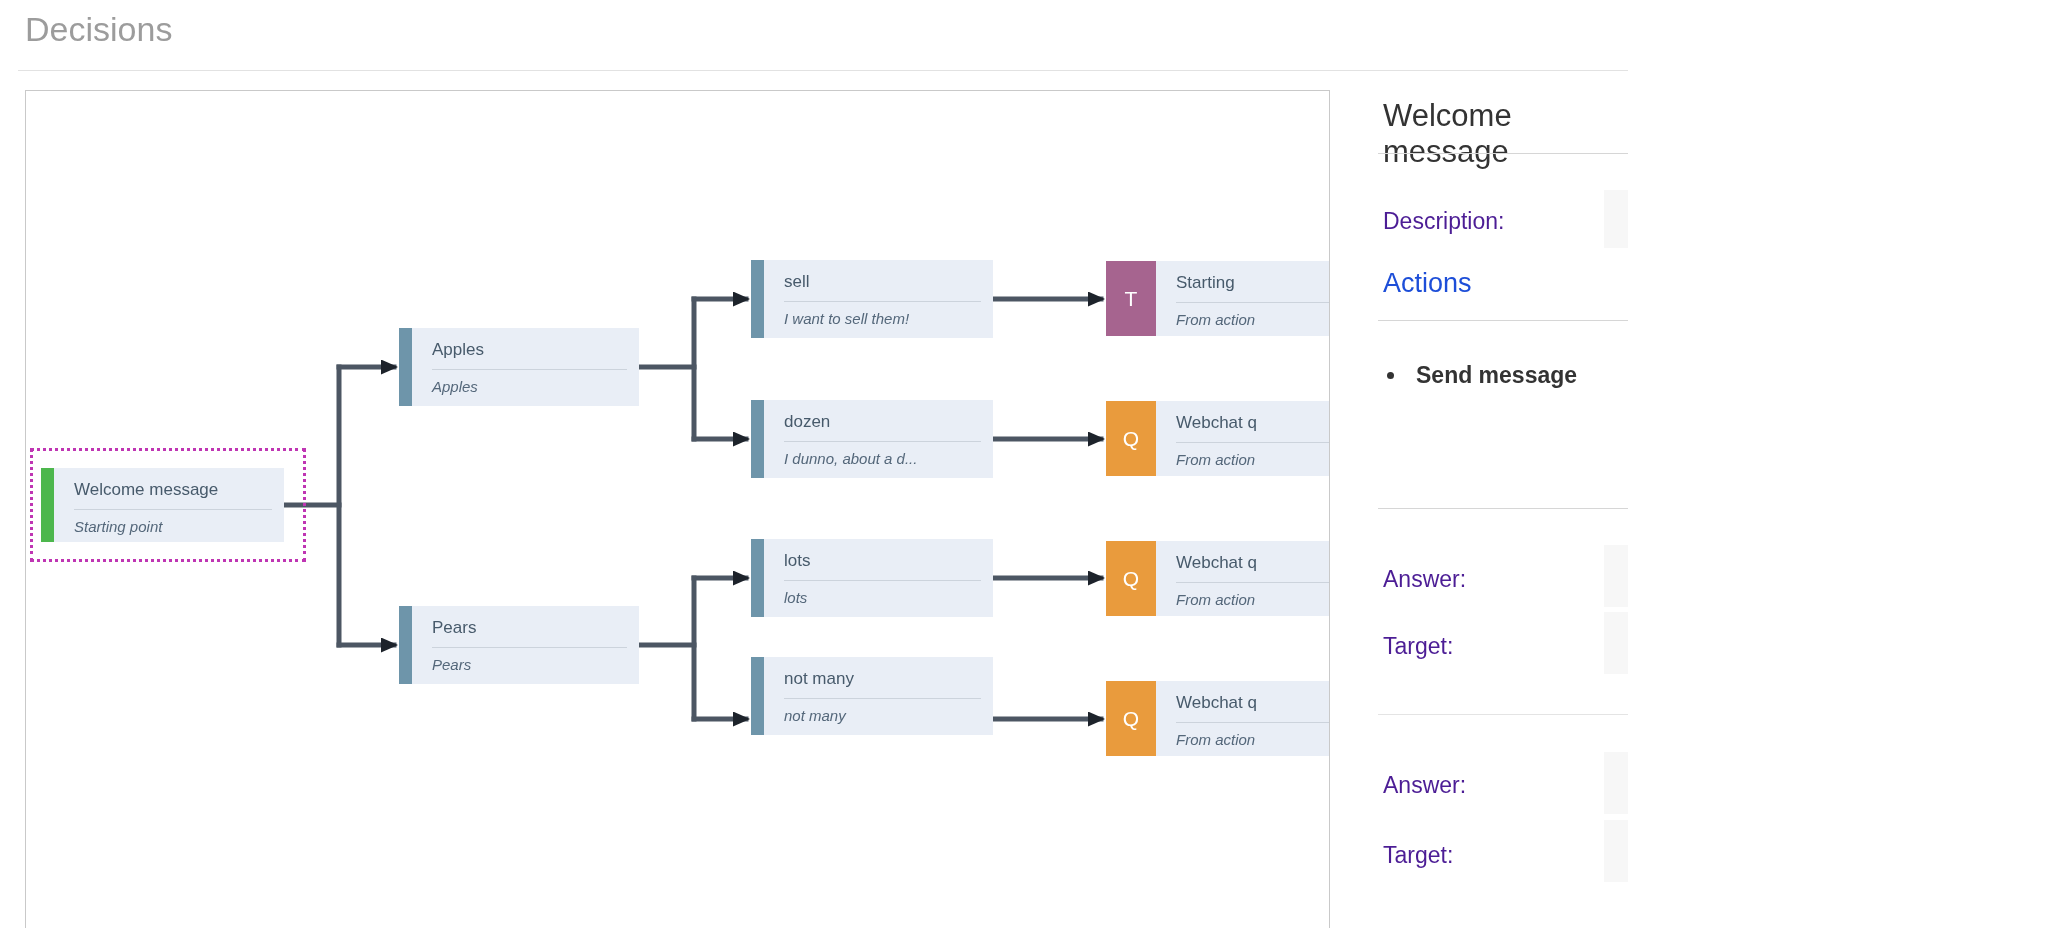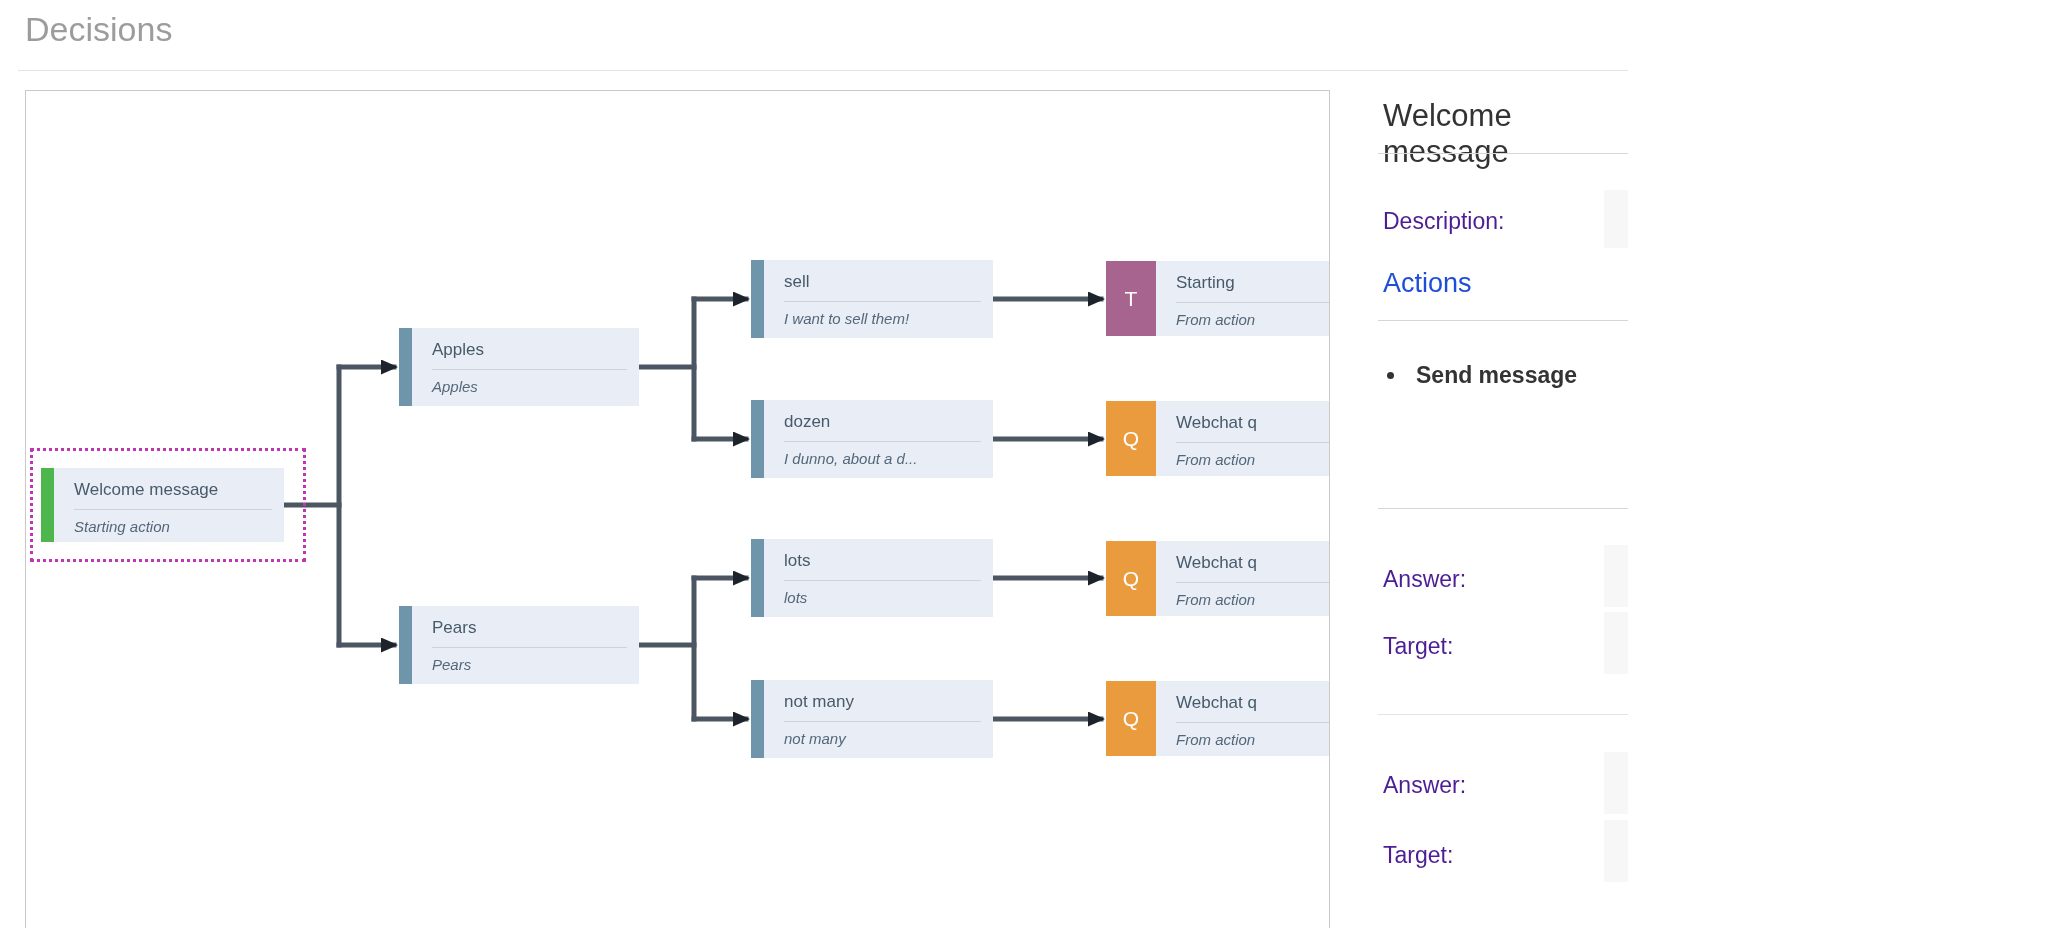--- a/index.html
+++ b/index.html
@@ -80,21 +80,21 @@
         <path d="M967 628 H1075" marker-end="url(#arw)"></path>
       </g>
     </svg>
 
     <div class="selection-box"></div>
 
     <div class="node" style="left:15px;top:377px;width:243px;height:74px;">
       <div class="bar" style="background:#4db74d"></div>
       <div class="body">
         <div class="n-title">Welcome message</div>
-        <div class="n-sub">Starting action</div>
+        <div class="n-sub">Starting point</div>
       </div>
     </div>
 
     <div class="node" style="left:373px;top:237px;width:240px;height:78px;">
       <div class="bar" style="background:#6e95aa"></div>
       <div class="body">
         <div class="n-title">Apples</div>
         <div class="n-sub">Apples</div>
       </div>
     </div>
@@ -124,21 +124,21 @@
     </div>
 
     <div class="node" style="left:725px;top:448px;width:242px;height:78px;">
       <div class="bar" style="background:#6e95aa"></div>
       <div class="body">
         <div class="n-title">lots</div>
         <div class="n-sub">lots</div>
       </div>
     </div>
 
-    <div class="node" style="left:725px;top:589px;width:242px;height:78px;">
+    <div class="node" style="left:725px;top:566px;width:242px;height:78px;">
       <div class="bar" style="background:#6e95aa"></div>
       <div class="body">
         <div class="n-title">not many</div>
         <div class="n-sub">not many</div>
       </div>
     </div>
 
     <div class="node" style="left:1080px;top:170px;width:240px;height:75px;">
       <div class="badge" style="background:#a6648f">T</div>
       <div class="body">

